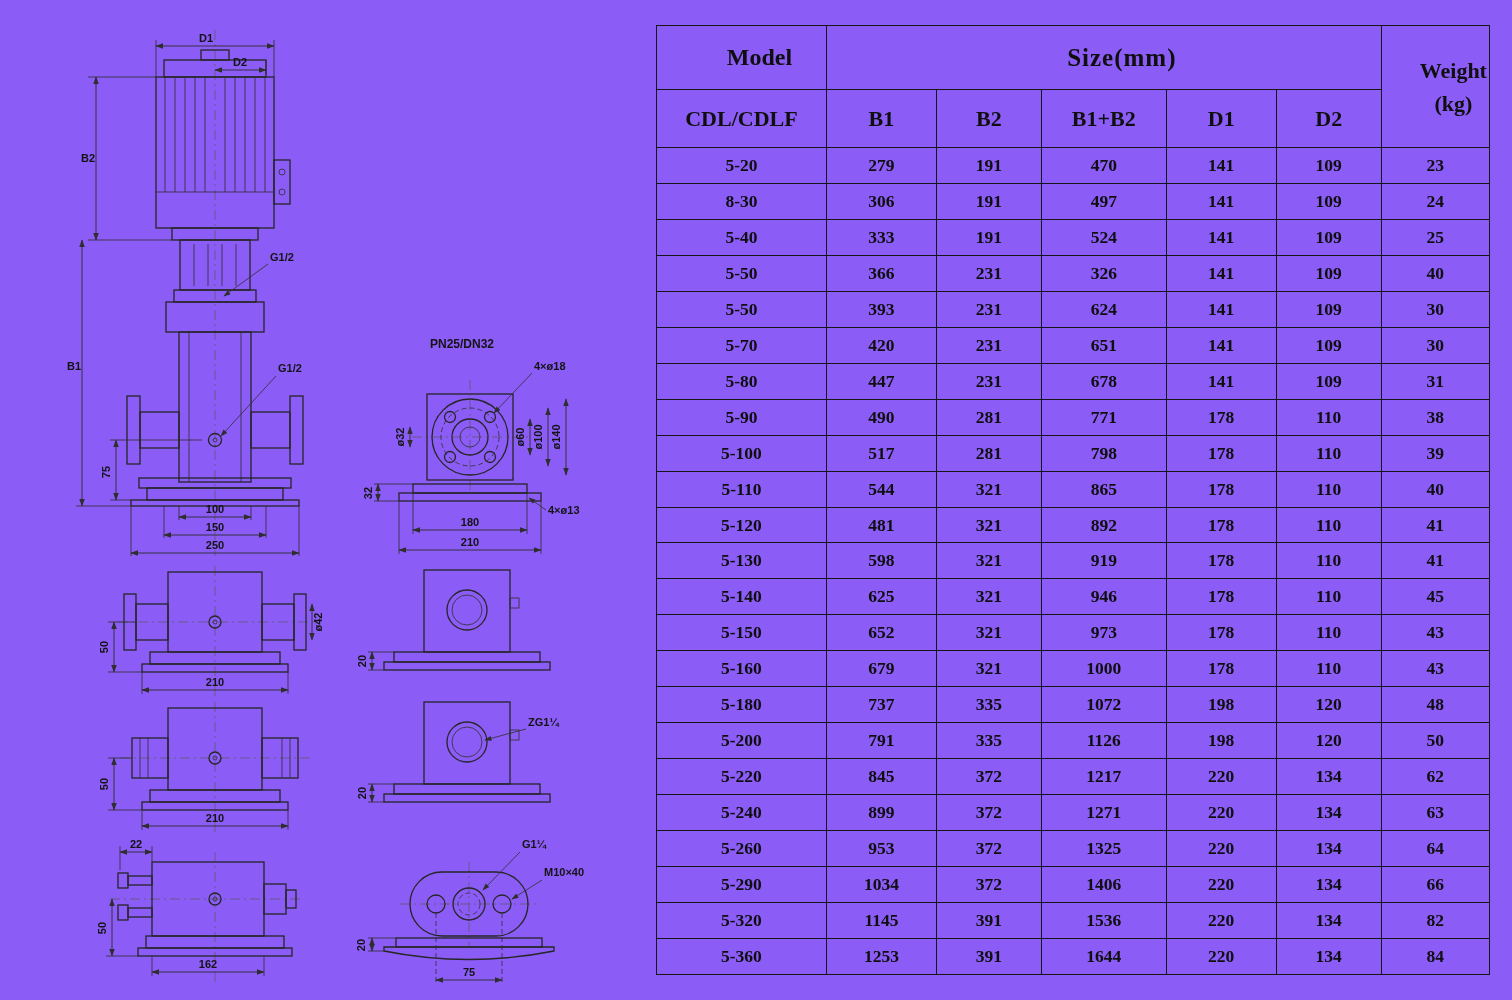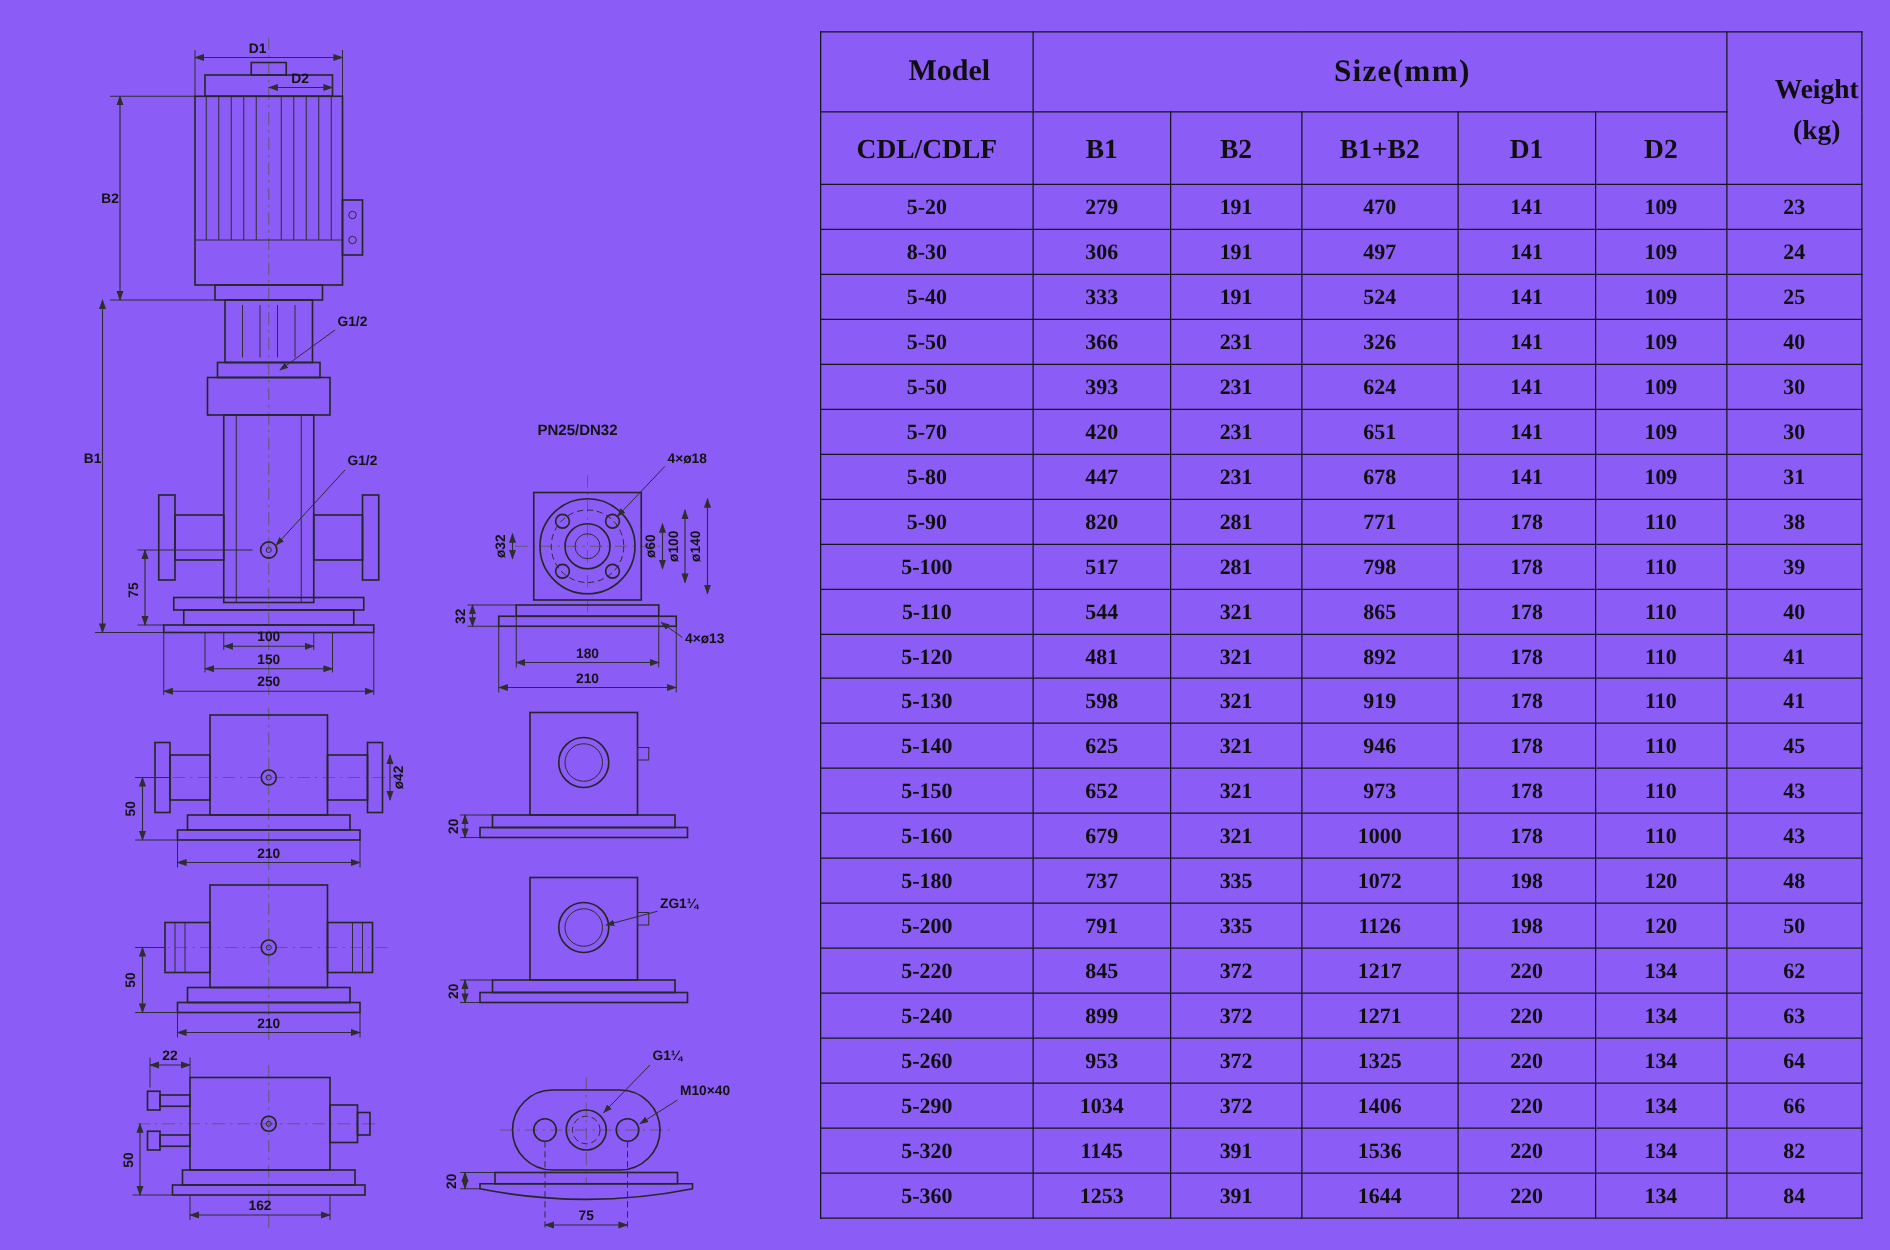--- a/index.html
+++ b/index.html
@@ -420,21 +420,21 @@
             <td>5-80</td>
             <td>447</td>
             <td>231</td>
             <td>678</td>
             <td>141</td>
             <td>109</td>
             <td>31</td>
           </tr>
           <tr>
             <td>5-90</td>
-            <td>820</td>
+            <td>490</td>
             <td>281</td>
             <td>771</td>
             <td>178</td>
             <td>110</td>
             <td>38</td>
           </tr>
           <tr>
             <td>5-100</td>
             <td>517</td>
             <td>281</td>

